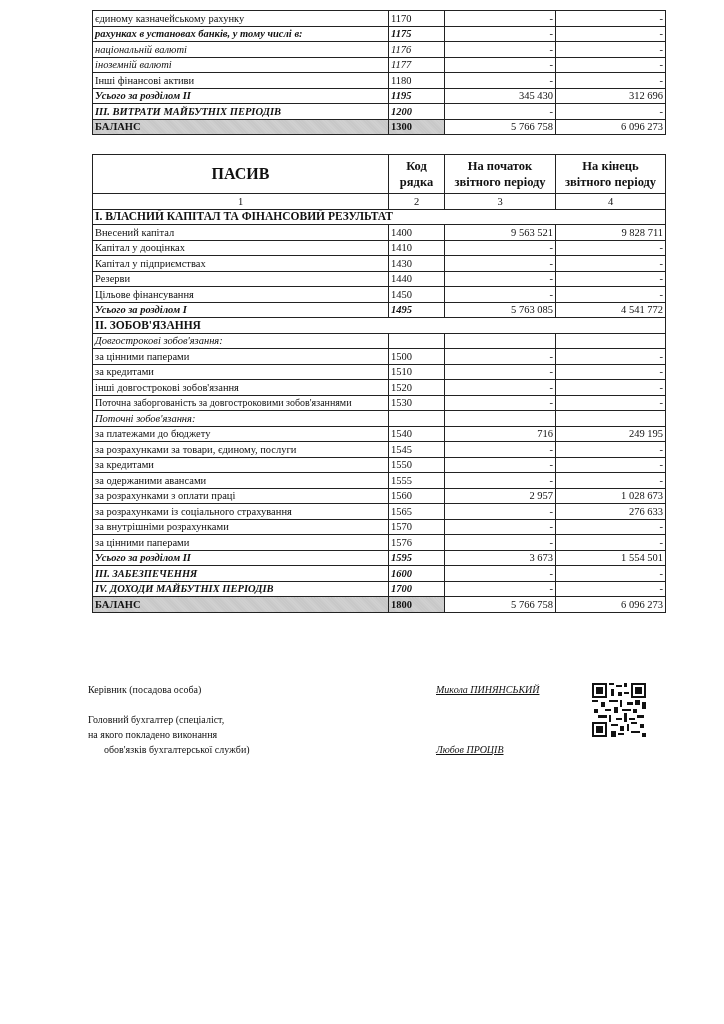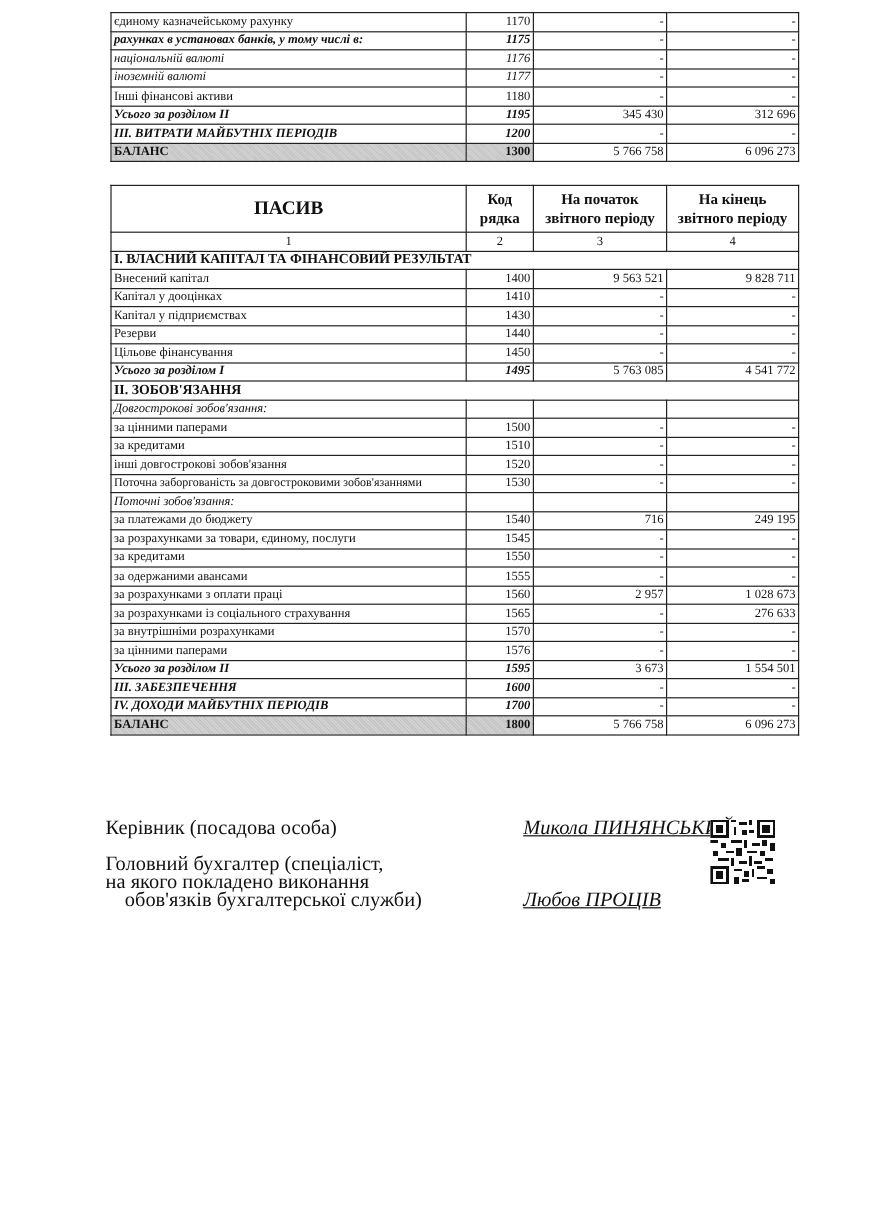--- a/index.html
+++ b/index.html
@@ -14,39 +14,39 @@
       margin-left: 12px;
     }
     table.bal col.c1 { width: 296px; }
     table.bal col.c2 { width: 56px; }
     table.bal col.c3 { width: 111px; }
     table.bal col.c4 { width: 110px; }
     table.bal td, table.bal th {
       border: 1px solid #222; padding: 0 2px; height: 14.5px; line-height: 13px;
       white-space: nowrap; overflow: hidden;
     }
-    td.code { text-align: right; }
+    td.code { text-align: left; }
     td.num { text-align: right; }
     tr.bi td.lbl, tr.bi td.code { font-weight: bold; font-style: italic; }
     tr.it td.lbl { font-style: italic; }
     tr.sec td { font-weight: bold; font-size: 11.5px; }
     tr.shade td.lbl, tr.shade td.code {
       font-weight: bold;
       background-color: #d4d4d4;
       background-image: repeating-linear-gradient(45deg, rgba(0,0,0,0.08) 0 1px, transparent 1px 2px);
     }
     #t1 { top: 10px; }
     #t2 { top: 154px; }
     #t2 th {
       font-weight: bold; font-size: 12.5px; text-align: center; height: 38px; line-height: 16px;
       white-space: normal;
     }
     #t2 th.title { font-size: 16px; }
     #t2 tr.colnum td { text-align: center; }
-    .sign { position: absolute; font-size: 17px; line-height: 14px; }
+    .sign { position: absolute; font-size: 10px; line-height: 14px; }
     .sign-name { font-style: italic; text-decoration: underline; }
     .qr {
       position: absolute; left: 592px; top: 683px; width: 54px; height: 54px;
     }
   </style>
 </head>
 <body>
 
 <table class="bal" id="t1">
   <colgroup>

